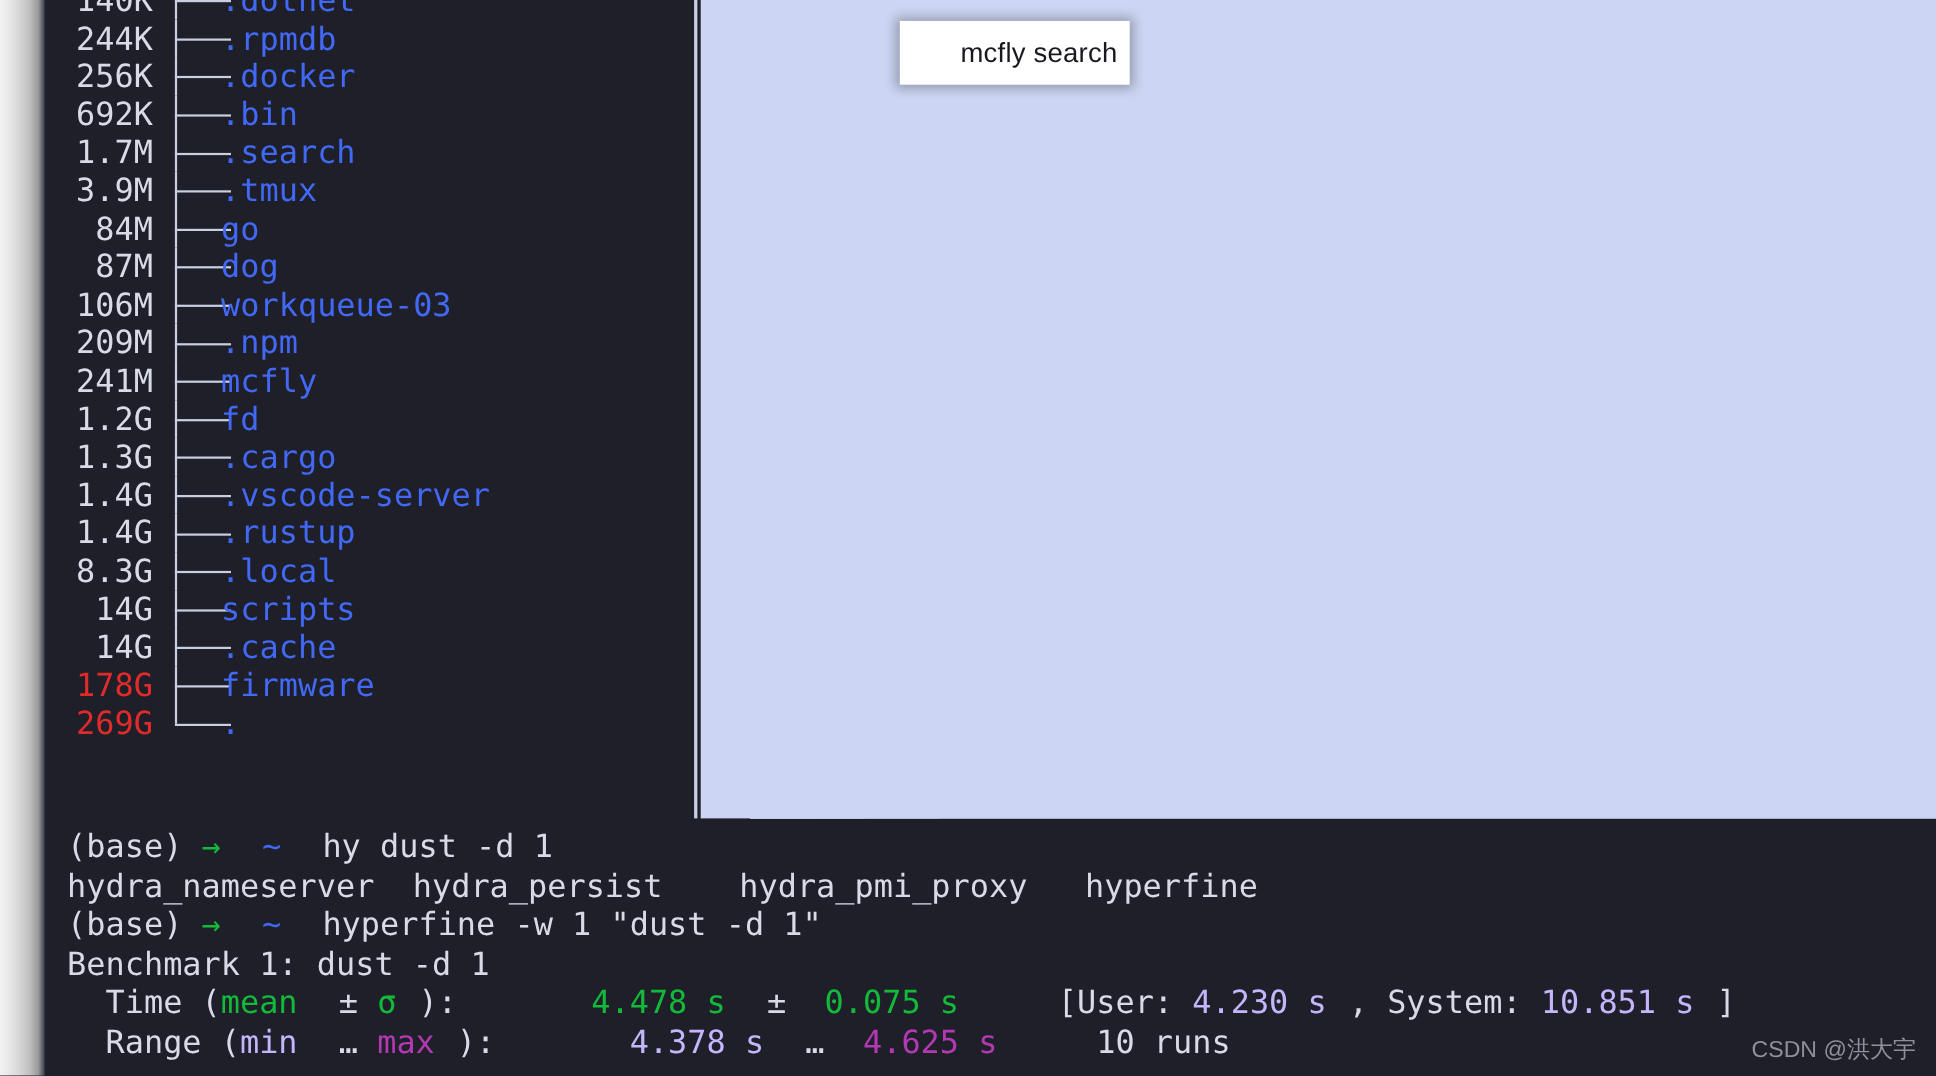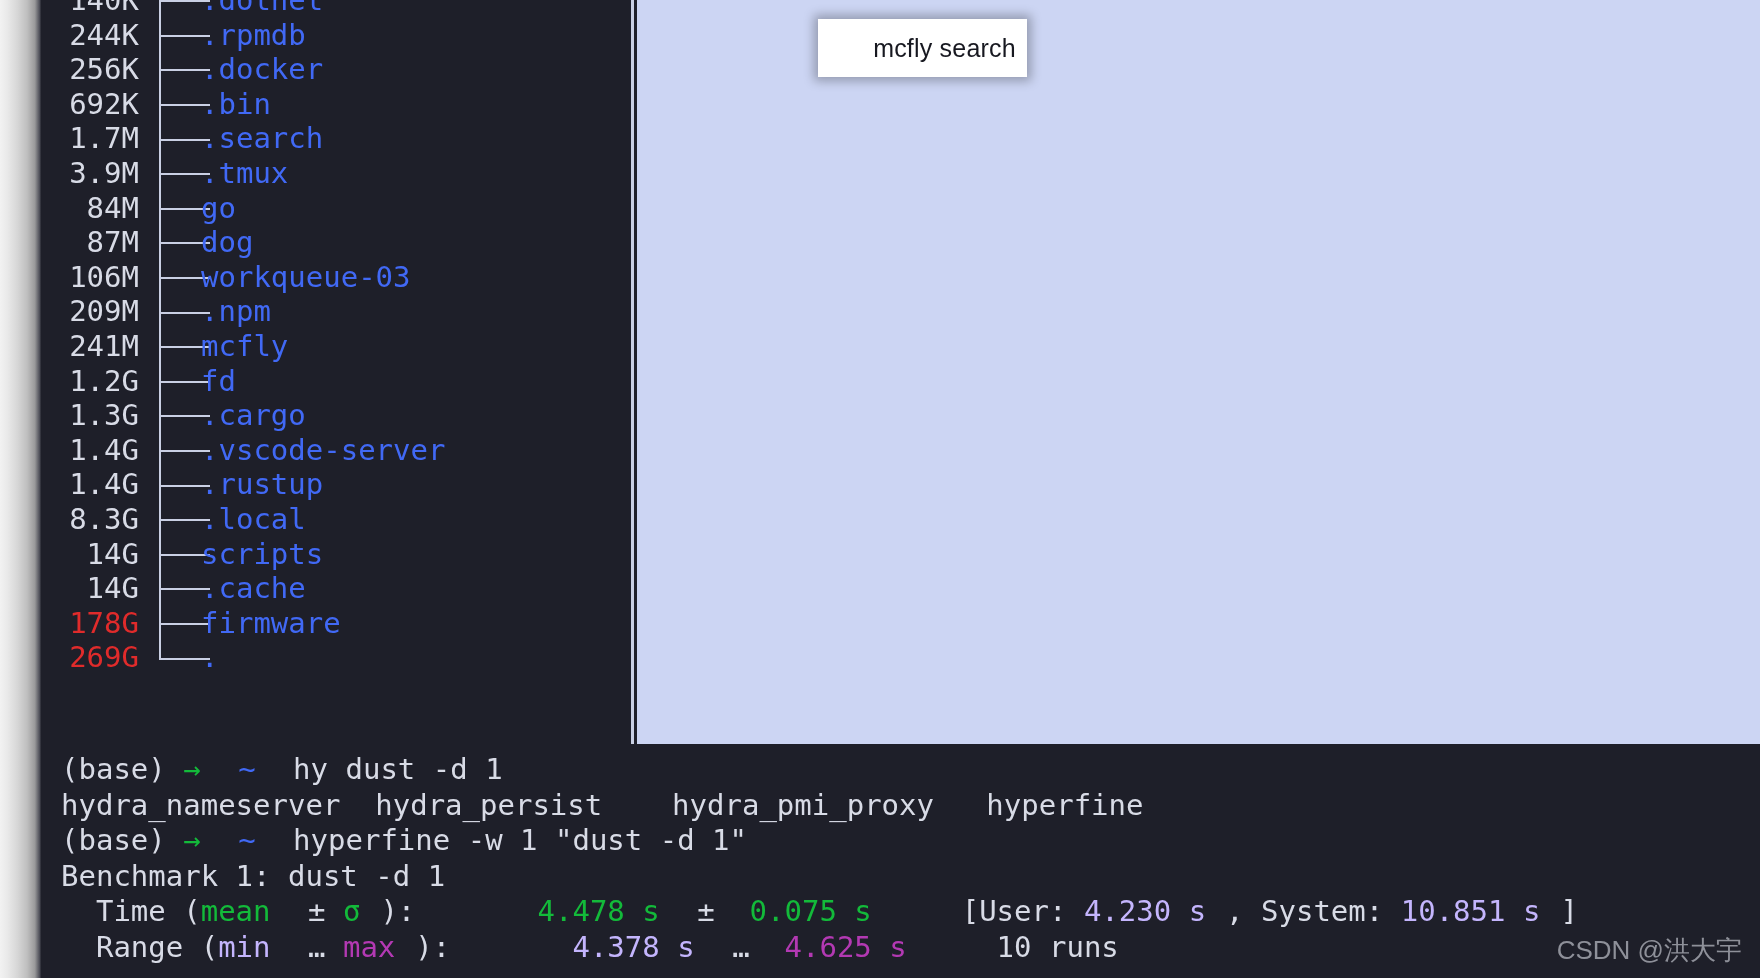--- a/index.html
+++ b/index.html
@@ -151,21 +151,21 @@
   .c-blue   { color: #4169f5; }
   .c-cyan   { color: #c4b5fd; }
   .c-magenta{ color: #b339b3; }
   .c-white  { color: #d8dbe6; margin-left: 20px; }
 
   
   #watermark {
     position: absolute;
     right: 18px; bottom: 10px;
     font-family: "Liberation Sans", sans-serif;
-    font-size: 26px;
+    font-size: 21px;
     color: #8e9099;
     z-index: 20;
   }
 </style>
 </head>
 <body>
 
 <div id="screen">
 
   <div id="terminal">

